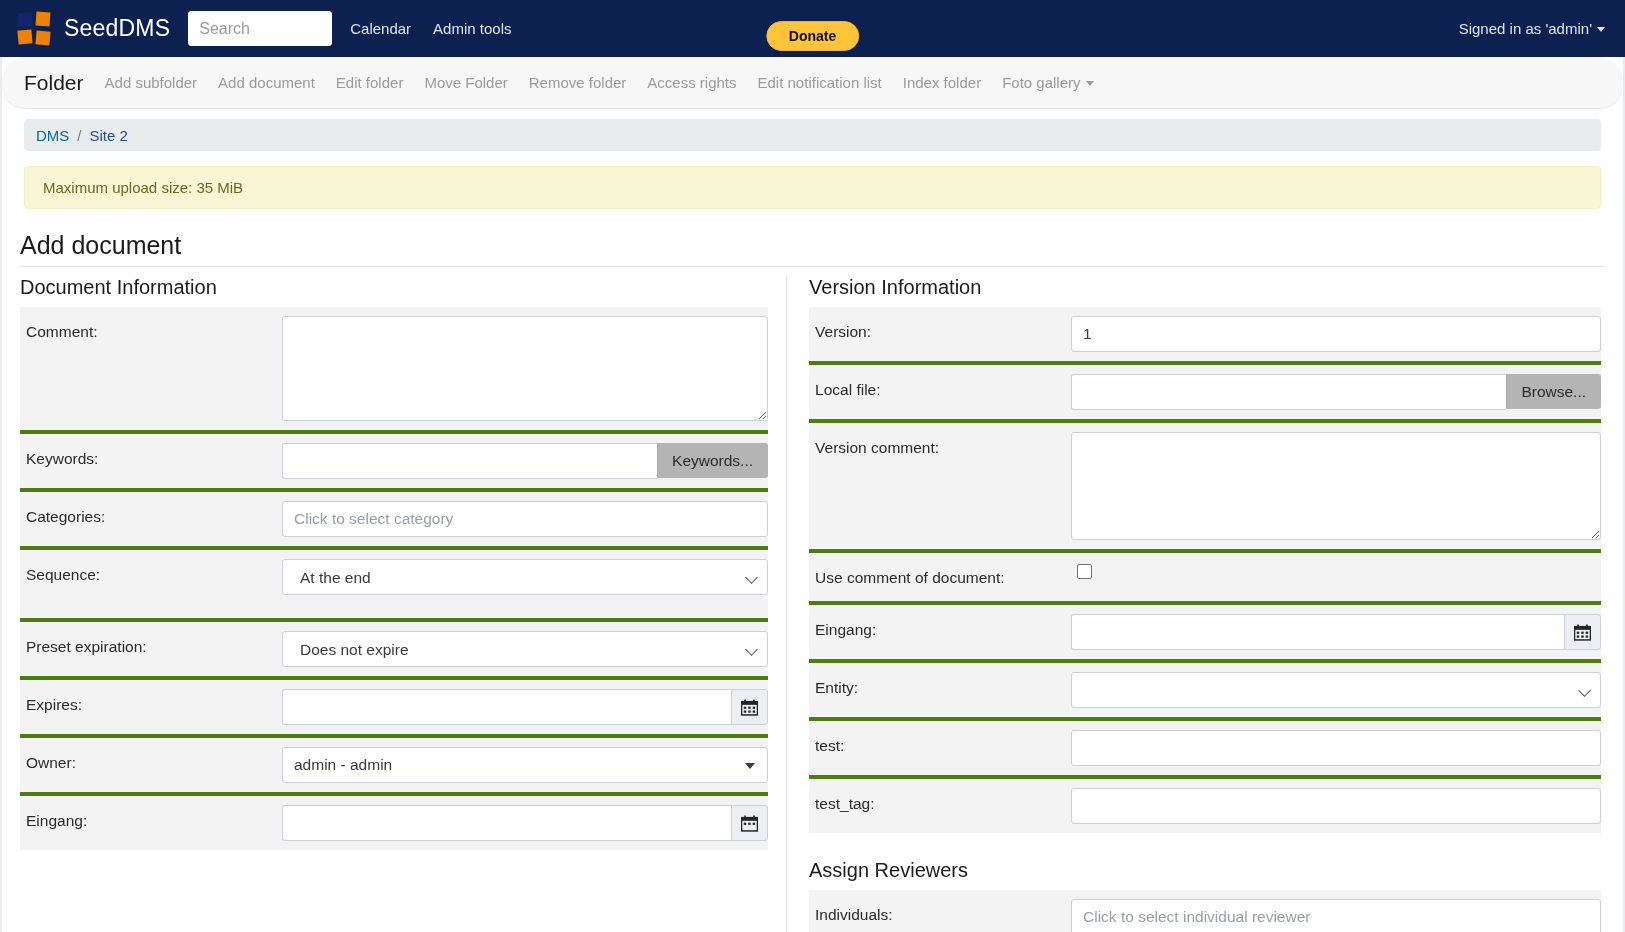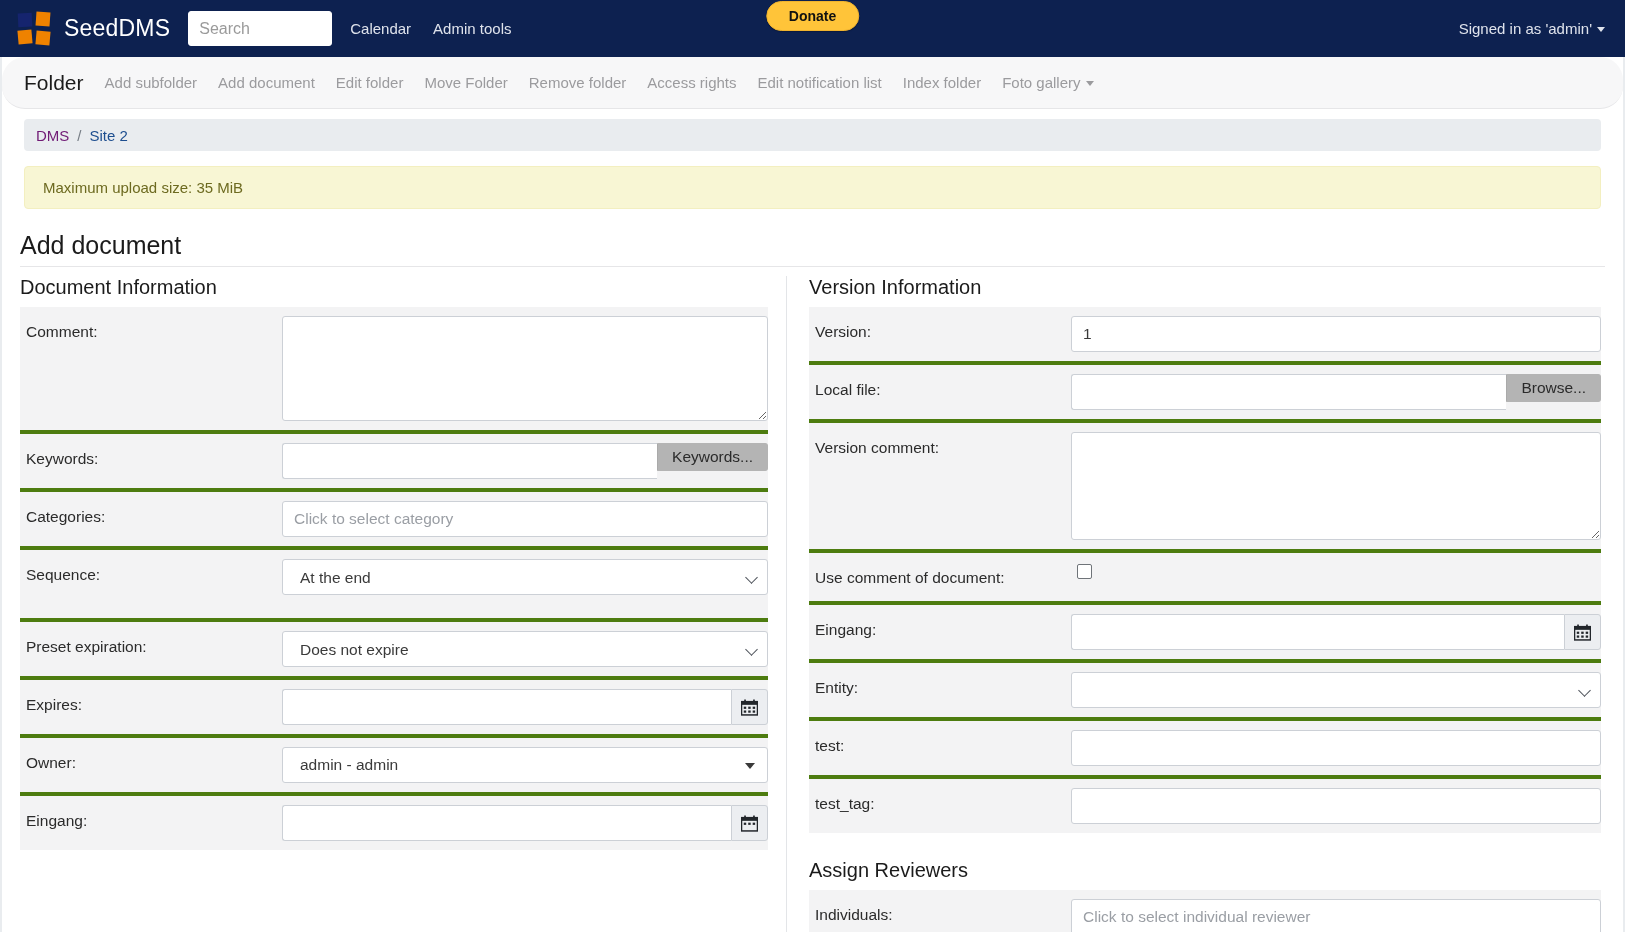--- a/index.html
+++ b/index.html
@@ -60,21 +60,21 @@
     color: #dfe3ec;
     font-size: 15px;
     text-decoration: none;
     white-space: nowrap;
     cursor: pointer;
   }
   .donate-wrap {
     position: absolute;
     left: 50%;
     transform: translateX(-50%);
-    top: 1px;
+    top: 21px;
   }
   .donate-btn {
     background: #ffc439;
     border: 1px solid #f0b32e;
     border-radius: 16px;
     color: #111;
     font-size: 14px;
     font-weight: bold;
     padding: 6px 22px;
     cursor: pointer;
@@ -138,21 +138,21 @@
     margin: 10px 22px 0 22px;
     background: #e9ecef;
     border-radius: 4px;
     height: 32px;
     display: flex;
     align-items: center;
     padding: 0 12px;
     font-size: 15px;
     gap: 8px;
   }
-  .crumb { color: #701a75; text-decoration: none; cursor: pointer; }
+  .crumb { color: #0369a1; text-decoration: none; cursor: pointer; }
   .crumb-sep { color: #767d85; }
   .crumb-current { color: #1d4e8f; cursor: pointer; }
 
   
   .alert {
     margin: 15px 22px 0 22px;
     background: #f8f6d4;
     border: 1px solid #f3efc0;
     border-radius: 4px;
     padding: 12px 18px;
@@ -249,21 +249,21 @@
     pointer-events: none;
   }
   
   .s2 {
     height: 36px;
     border: 1px solid #ccd0d6;
     background: #fff;
     border-radius: 3px;
     display: flex;
     align-items: center;
-    padding: 0 17px;
+    padding: 0 11px;
     font-size: 15.5px;
     color: #3a3a3a;
     position: relative;
     cursor: pointer;
   }
   .s2::after {
     content: "";
     position: absolute;
     right: 12px; top: 15px;
     width: 0; height: 0;
@@ -286,21 +286,21 @@
   }
 
   
   .igroup { display: flex; width: 100%; }
   .igroup .txt {
     border-top-right-radius: 0;
     border-bottom-right-radius: 0;
     border-right: 0;
   }
   .btn-gray {
-    height: 28px;
+    height: 35px;
     background: #b4b4b4;
     border: 1px solid #b4b4b4;
     border-left: 1px solid #aaa;
     border-top-right-radius: 3px;
     border-bottom-right-radius: 3px;
     color: #2b2b2b;
     font-size: 15.5px;
     padding: 0 14px;
     cursor: pointer;
     font-family: "Liberation Sans", sans-serif;

